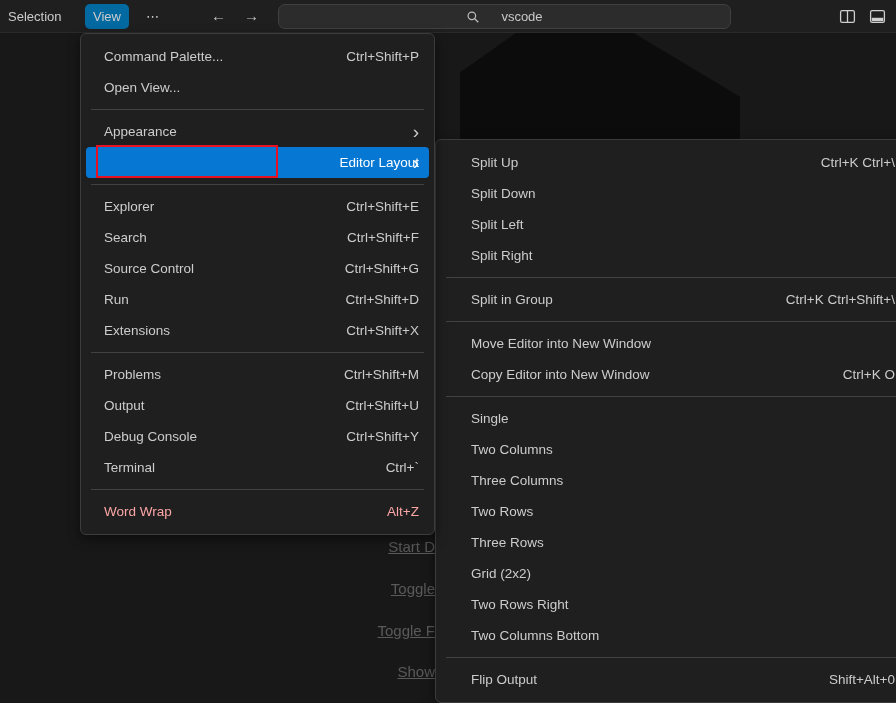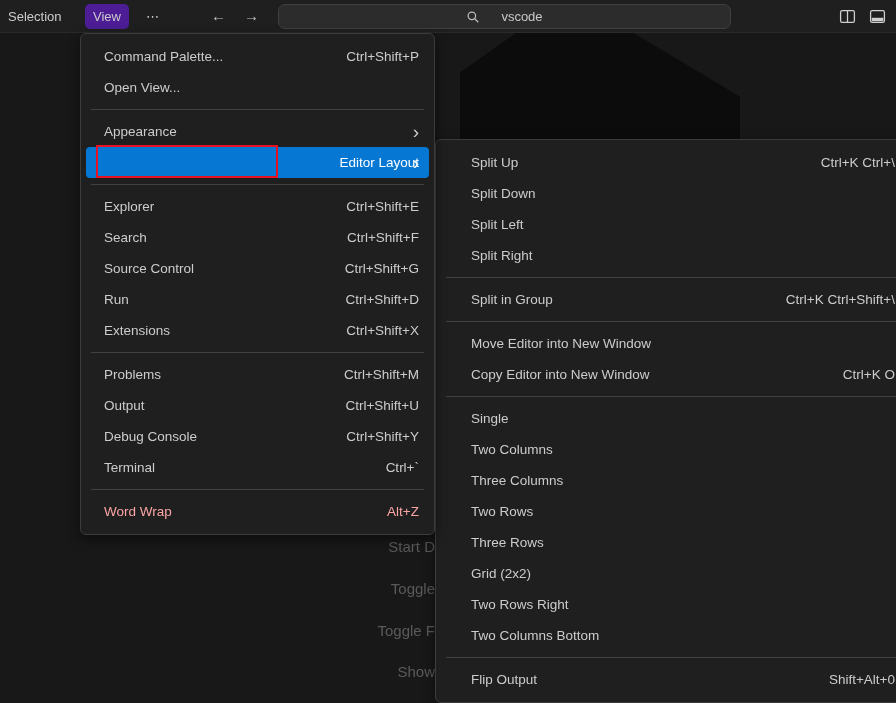--- a/index.html
+++ b/index.html
@@ -14,33 +14,33 @@
 
   
   .logo-watermark{
     position:absolute; left:460px; top:33px; width:280px; height:110px;
     background:#0c0c0c;
     clip-path:polygon(20% 0, 62% 0, 100% 58%, 100% 100%, 0 100%, 0 36%);
     z-index:0;
   }
   .watermark{
     position:absolute; right:461px; white-space:nowrap;
-    font-size:15px; color:#5a5a5a; z-index:1; line-height:18px;
+    font-size:15px; color:#5a5a5a; z-index:1; line-height:18px;text-decoration:underline;
   }
 
   
   .titlebar{
     position:absolute; top:0; left:0; width:896px; height:33px;
     background:#1f1f1f; border-bottom:1px solid #2a2a2a; z-index:5;
   }
   .tb-item{
     position:absolute; top:4px; font-size:13px; color:#cccccc;
     padding:5px 8px; border-radius:5px; line-height:15px;
   }
-  .tb-item.active{ background:#4c1d95; }
+  .tb-item.active{ background:#0369a1; }
   .tb-nav{
     position:absolute; top:6px; font-size:15px; color:#c5c5c5; line-height:20px;
   }
   .searchbox{
     position:absolute; left:278px; top:4px; width:453px; height:25px;
     background:#2c2c2c; border:1px solid #404040; border-radius:7px;
     display:flex; align-items:center; justify-content:center; gap:21px;
     font-size:13px; color:#c8c8c8;
   }
   .tb-icons{

